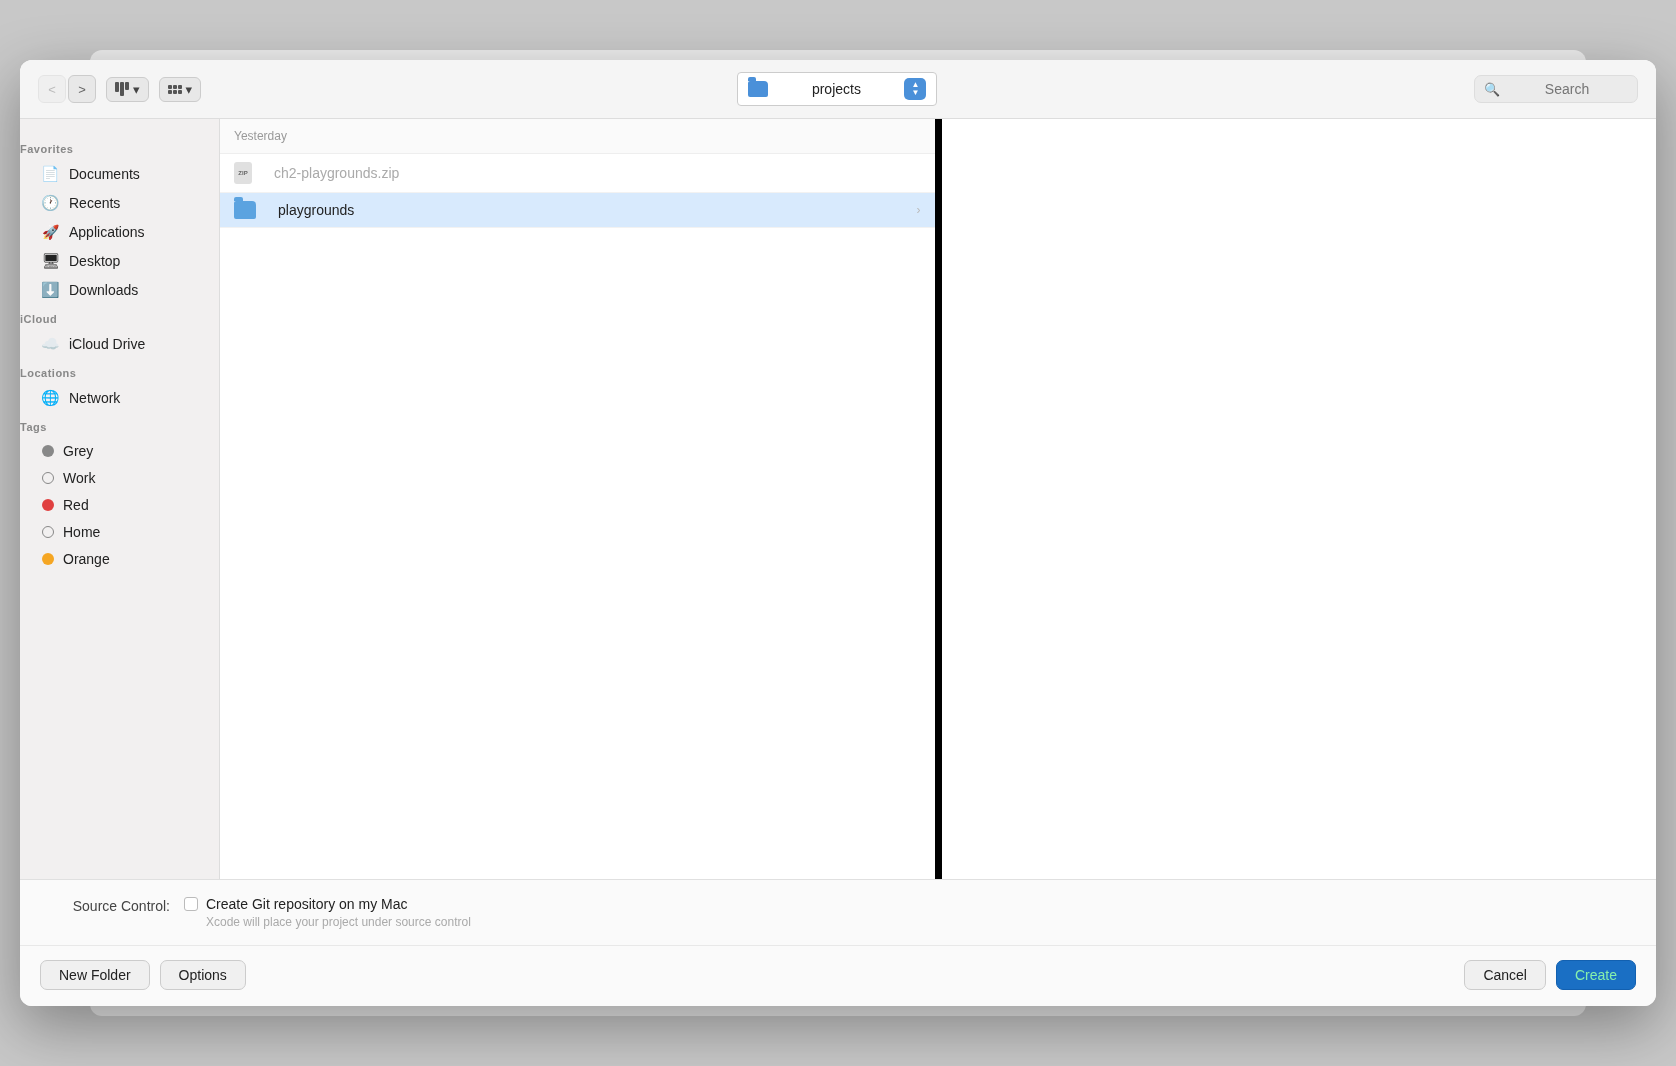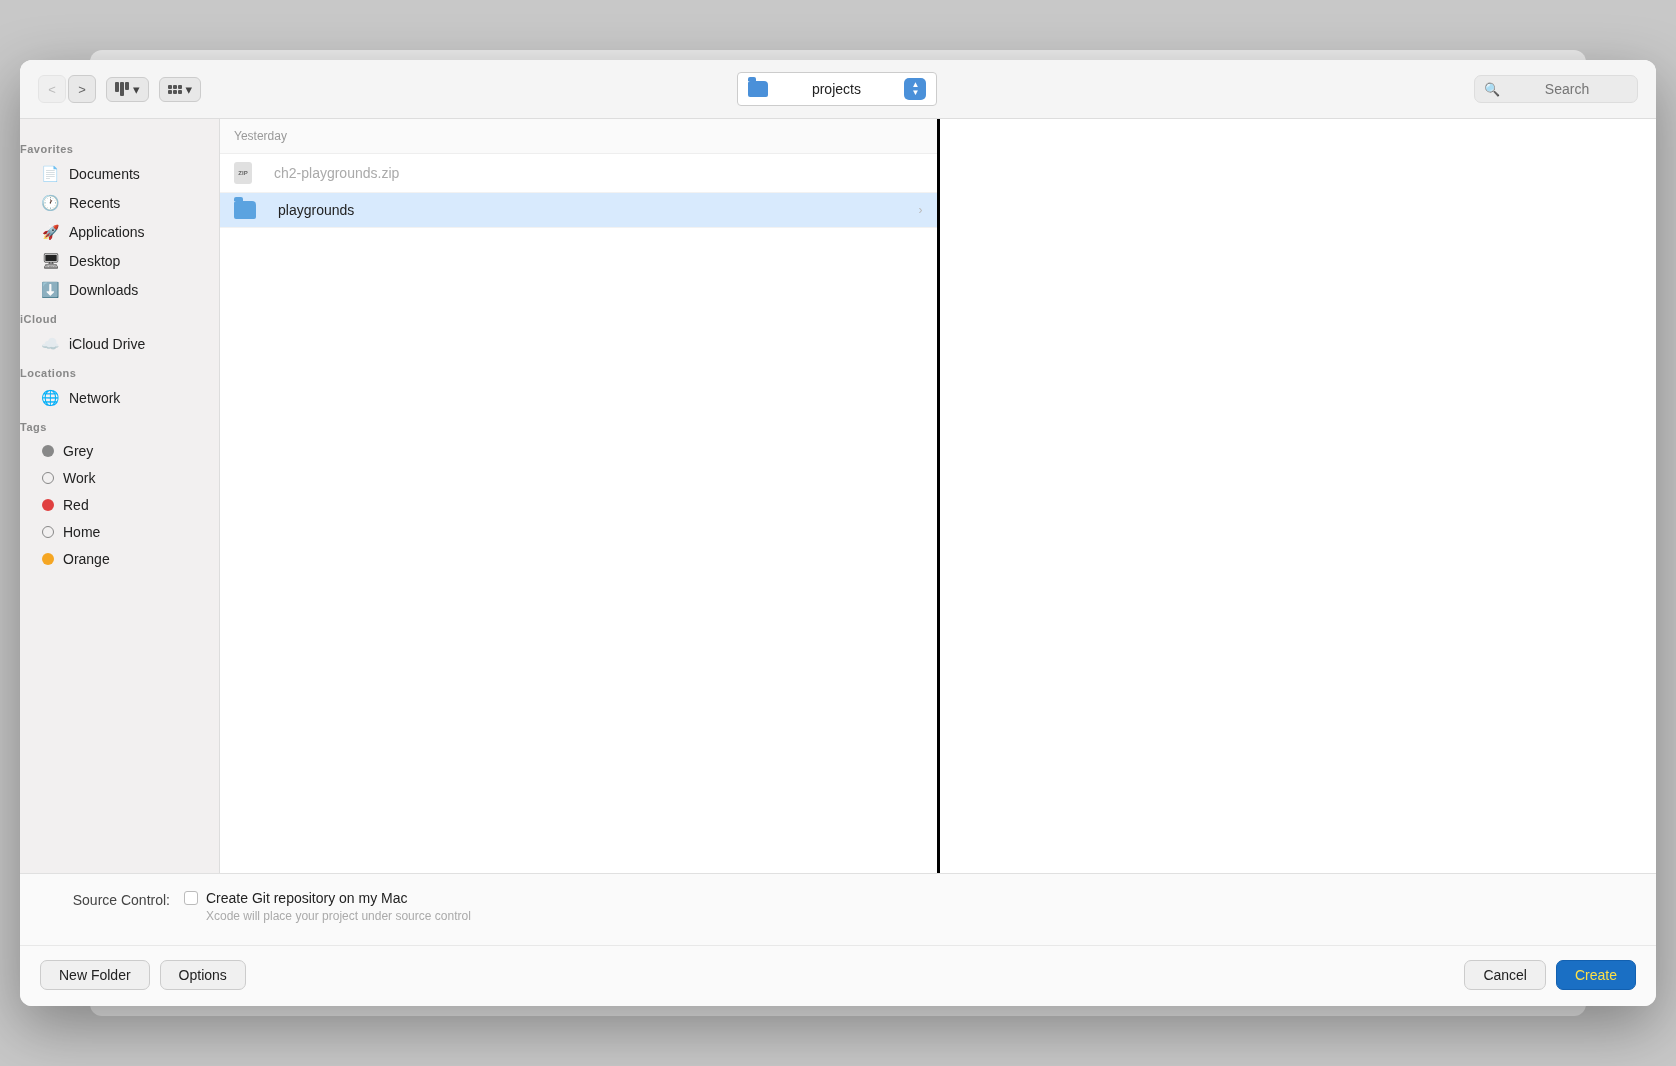--- a/index.html
+++ b/index.html
@@ -252,21 +252,21 @@
     }
     .tag-dot.grey { background: #888; }
     .tag-dot.work { background: transparent; border: 1.5px solid #888; }
     .tag-dot.red { background: #e04040; }
     .tag-dot.home { background: transparent; border: 1.5px solid #888; }
     .tag-dot.orange { background: #f5a623; }
 
     
     .file-pane {
       flex: 1;
-      border-right: 3px solid #000000;
+      border-right: 7px solid #000000;
       display: flex;
       flex-direction: column;
       overflow: hidden;
     }
     .file-pane-header {
       padding: 10px 14px;
       font-size: 12px;
       color: #999;
       font-weight: 500;
       border-bottom: 1px solid #eee;
@@ -341,21 +341,21 @@
     
     .bottom-bar {
       padding: 16px 20px;
       border-top: 1px solid #e0e0e0;
       background: #fafafa;
     }
     .source-control-row {
       display: flex;
       align-items: flex-start;
       gap: 14px;
-      margin-bottom: 6px;
+      margin-bottom: 0;
     }
     .source-control-label {
       font-size: 14px;
       color: #444;
       font-weight: 500;
       min-width: 130px;
       text-align: right;
       padding-top: 2px;
     }
     .source-control-content {
@@ -402,21 +402,21 @@
       padding: 6px 18px;
       border-radius: 7px;
       font-size: 14px;
       cursor: pointer;
       border: 1px solid #ccc;
       background: #f0f0f0;
       color: #222;
     }
     .btn.primary {
       background: #1a6fc4;
-      color: #fde047;
+      color: #86efac;
       border-color: #1260b0;
       font-weight: 500;
     }
     .btn.cancel-btn {
       background: #f0f0f0;
       border: 1px solid #ccc;
       color: #222;
     }
   </style>
 </head>

